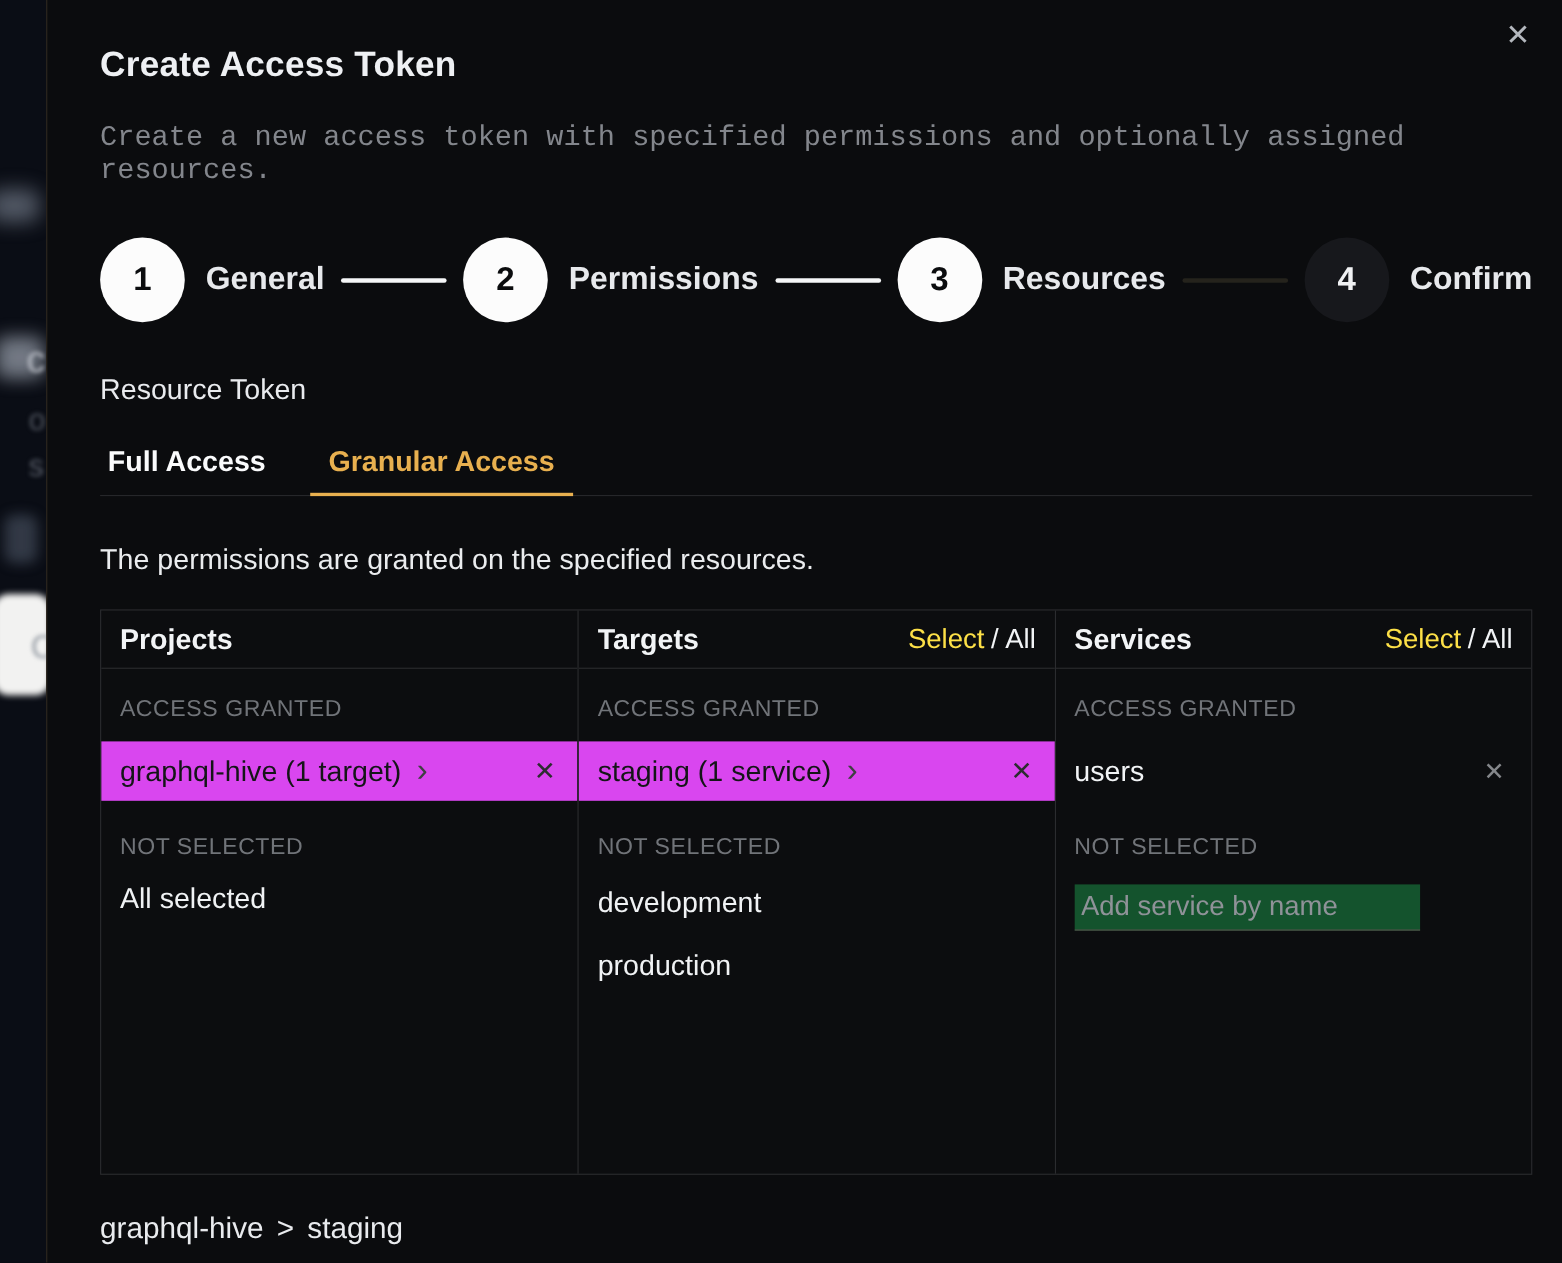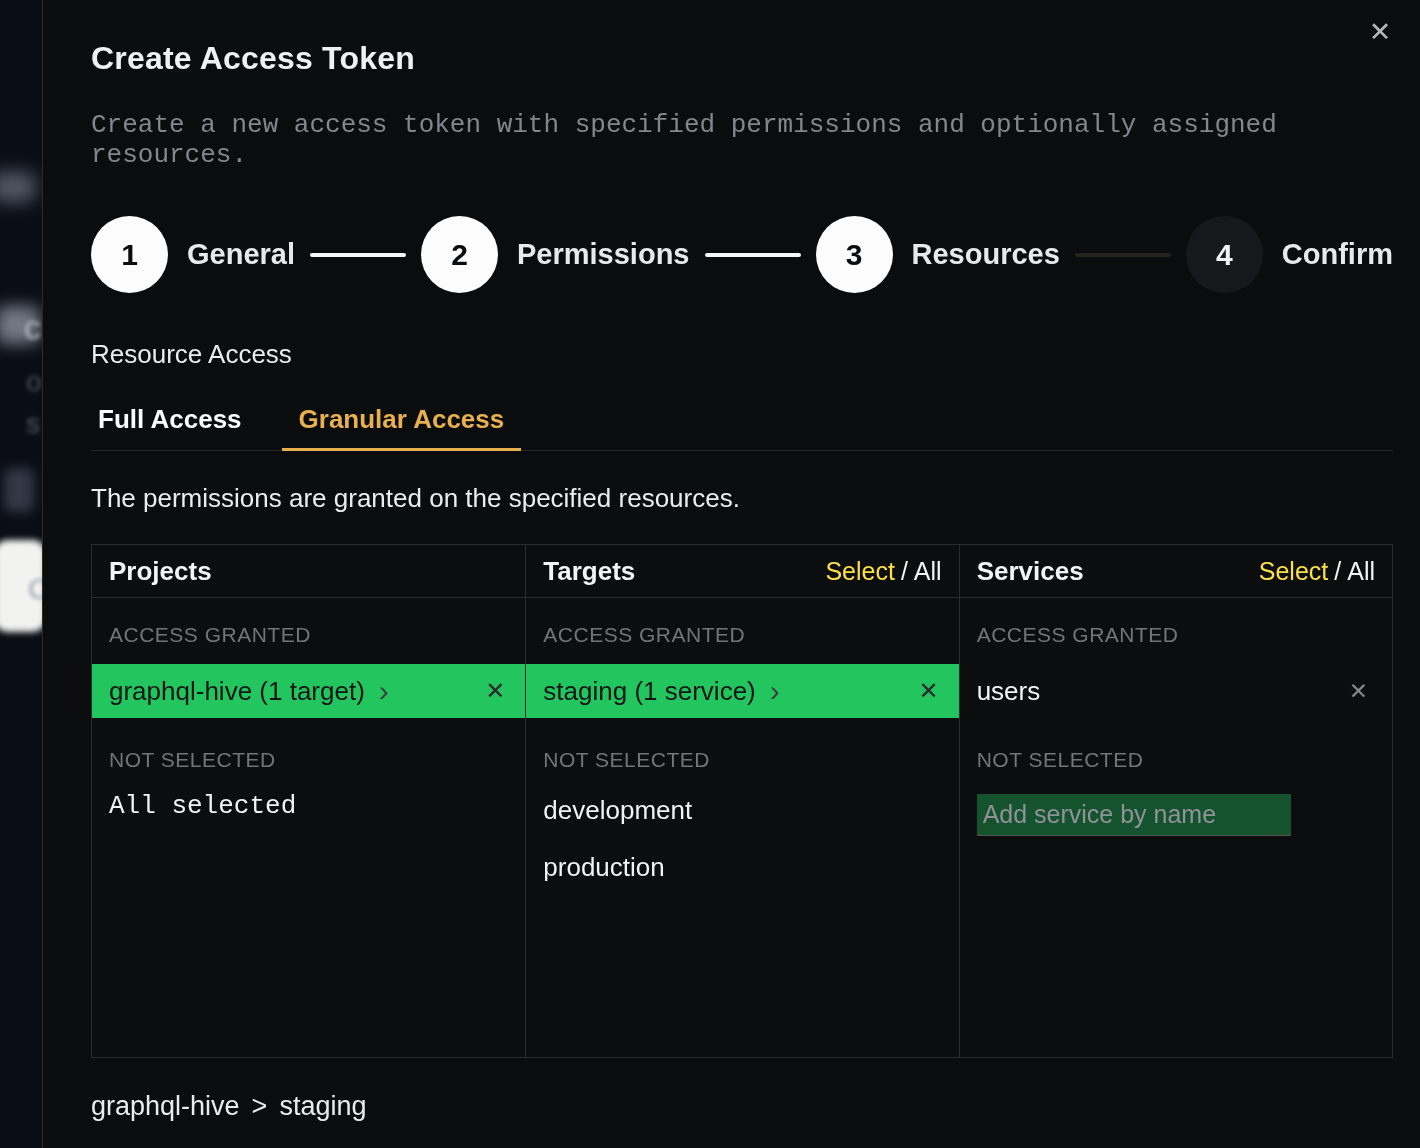--- a/index.html
+++ b/index.html
@@ -57,21 +57,21 @@
 
   
   .section-heading { margin-top: 46px; font-size: 26px; color: #e9ebee; }
 
   .tabs { margin-top: 34px; display: flex; gap: 30px; border-bottom: 1px solid #26272a; width: 1302px; }
   .tab { padding: 0 10px 15px 7px; font-size: 26px; font-weight: bold; cursor: pointer; position: relative; }
   .tab--inactive { color: #fafbfc; }
   .tab--active { color: #e8b04f; padding: 0 17px 15px 17px; }
   .tab--active::after { content: ""; position: absolute; left: 0; right: 0; bottom: -1px; height: 3px; background: #e8b04f; }
 
-  .note { margin-top: 32px; font-size: 26px; color: #eaecee; }
+  .note { margin-top: 42px; font-size: 26px; color: #eaecee; }
 
   
   .picker {
     margin-top: 30px; width: 1302px; height: 514px;
     border: 1px solid #2b2c2f;
     display: grid; grid-template-columns: 1fr 1fr 1fr;
     background: #0c0d0f;
   }
   .col { display: flex; flex-direction: column; overflow: hidden; }
   .col + .col { border-left: 1px solid #2b2c2f; }
@@ -87,38 +87,38 @@
   .select-all .all { color: #f2f4f6; cursor: pointer; }
 
   .group-label {
     padding: 25px 17px 10px 17px;
     font-size: 21px; color: #717479; letter-spacing: .5px;
   }
   .group-label--second { padding-top: 30px; }
 
   .chip-row {
     margin-top: 7px; height: 54px; flex: none;
-    background: #22c55e; color: #1a1b1d;
+    background: #d946ef; color: #1a1b1d;
     display: flex; align-items: center;
     padding: 0 20px 0 17px; cursor: pointer;
   }
   .chip-label { font-size: 26px; color: #141517; }
   .chip-chevron { margin-left: 14px; font-size: 30px; line-height: 24px; color: #3e3f42; }
   .chip-x { margin-left: auto; font-size: 24px; color: #2c2d30; background: none; border: none; cursor: pointer; font-family: "Liberation Sans", sans-serif; }
 
   .granted-row {
     margin-top: 7px; height: 54px; flex: none;
     display: flex; align-items: center;
     padding: 0 24px 0 17px;
   }
   .granted-label { font-size: 26px; color: #f2f4f6; }
   .granted-x { margin-left: auto; font-size: 23px; color: #85878b; background: none; border: none; cursor: pointer; font-family: "Liberation Sans", sans-serif; }
 
   .option { padding: 13px 17px; font-size: 26px; color: #f0f2f4; cursor: pointer; }
-  .option--static { cursor: default; padding: 9px 17px; font-family: Liberation Mono, monospace; }
+  .option--static { cursor: default; padding: 9px 17px; }
 
   .service-input {
     margin: 12px 0 0 17px; width: 314px; height: 42px;
     background: #14532d; border: none; border-bottom: 1px solid #56534d;
     color: #d9dbdd; font-size: 25px; padding: 0 6px;
     font-family: "Liberation Sans", sans-serif;
   }
   .service-input::placeholder { color: #8f9298; }
 
   
@@ -161,21 +161,21 @@
       <div class="step-circle">3</div>
       <div class="step-label">Resources</div>
     </div>
     <div class="step-line step-line--inactive"></div>
     <div class="step step--todo">
       <div class="step-circle">4</div>
       <div class="step-label">Confirm</div>
     </div>
   </div>
 
-  <div class="section-heading">Resource Access</div>
+  <div class="section-heading">Resource Token</div>
 
   <div class="tabs">
     <div class="tab tab--inactive">Full Access</div>
     <div class="tab tab--active">Granular Access</div>
   </div>
 
   <p class="note">The permissions are granted on the specified resources.</p>
 
   <div class="picker">
 

